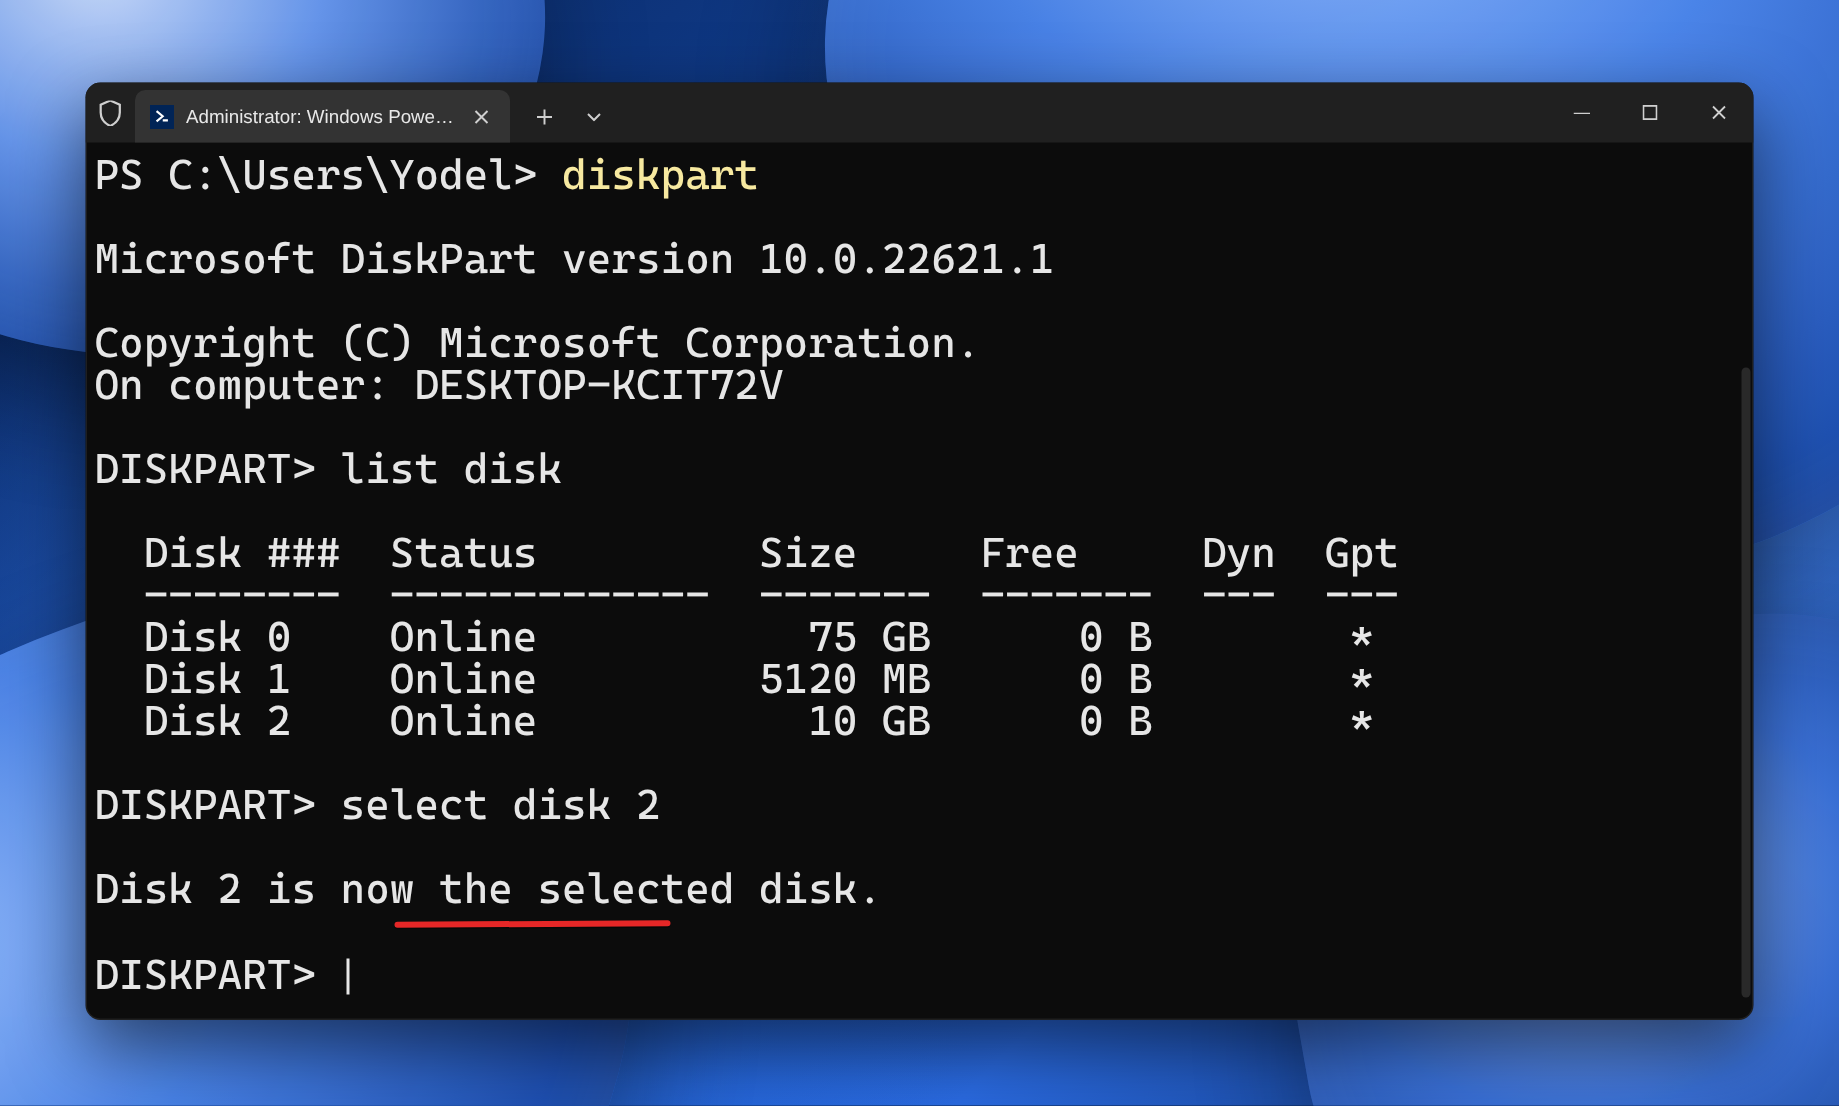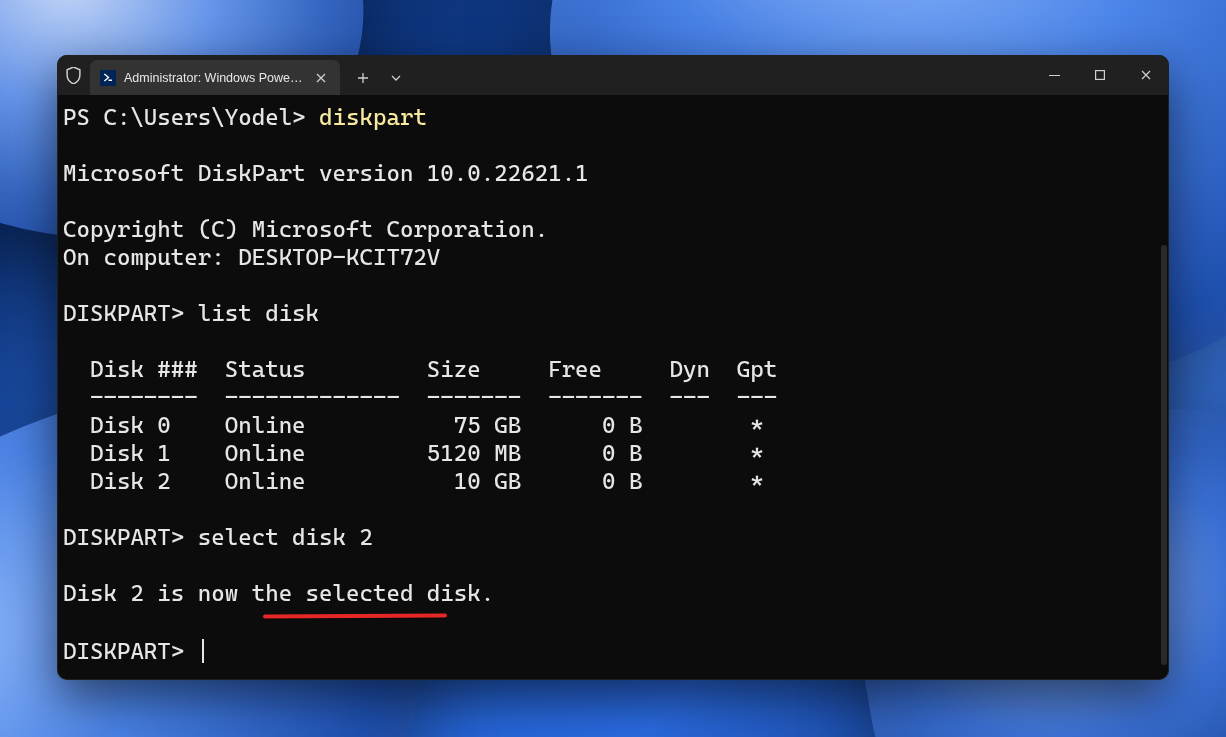--- a/index.html
+++ b/index.html
@@ -132,21 +132,21 @@
     flex:1 1 auto;
     position:relative;
     display:flex;
   }
   pre.term{
     margin:0;
     padding: 8px 6px 8px 6px;
     flex:1 1 auto;
     color:#e6e6e6;
     font-family: "Cascadia Mono", "Consolas", monospace;
-    font-size: 23px;
+    font-size: 28px;
     line-height: 28px;
     letter-spacing: 0px;
     white-space: pre;
     overflow:hidden;
   }
   .cmd{ color:#f7e9a0; }
   .prompt{ color:#e6e6e6; }
   .cursor{
     display:inline-block;
     width:2px; height:24px;

